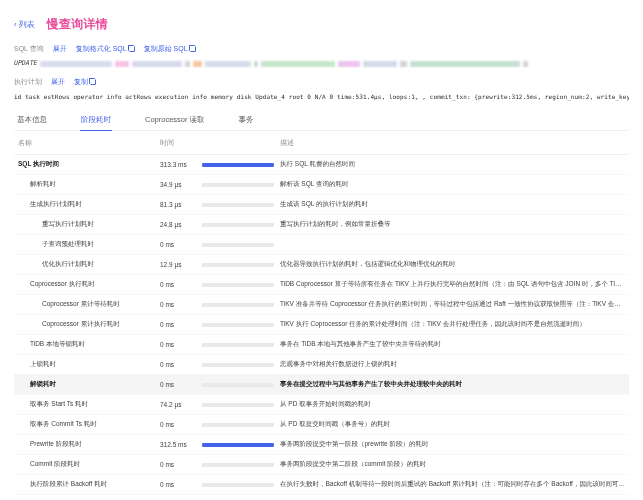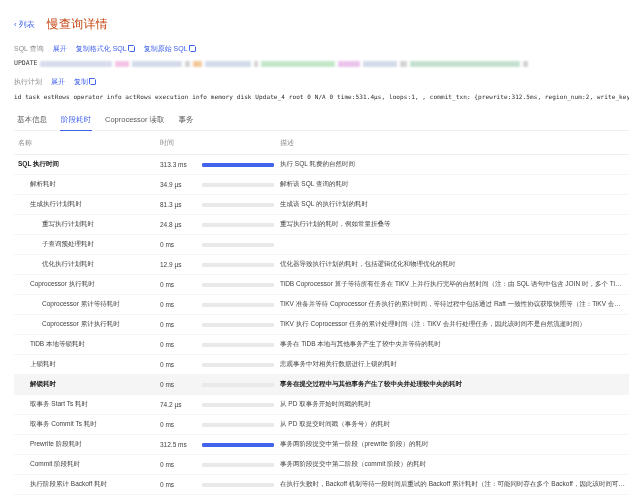--- a/index.html
+++ b/index.html
@@ -17,21 +17,21 @@
   
   .header-row {
     display: flex; align-items: center; gap: 12px;
     padding-top: 16px; padding-bottom: 2px;
   }
   .back-link {
     display: inline-flex; align-items: center; gap: 2px;
     color: #4263eb; font-size: 8px; cursor: pointer; white-space: nowrap;
   }
   .back-arrow { font-size: 8px; line-height: 1; }
-  .page-title { font-size: 12px; font-weight: normal; color: #c2410c; letter-spacing: .3px; }
+  .page-title { font-size: 12px; font-weight: bold; color: #ec4899; letter-spacing: .3px; }
 
   
   .meta-block { margin-top: 9px; }
   .meta-line {
     display: flex; align-items: center; gap: 9px;
     font-size: 7px; line-height: 10px; white-space: nowrap;
   }
   .meta-label { color: #8c8c8c; }
   .meta-action { color: #4263eb; cursor: pointer; display: inline-flex; align-items: center; gap: 2px; }
   .copy-icon {
@@ -41,37 +41,37 @@
   .copy-icon::after {
     content: ""; position: absolute; left: -2px; top: -2px;
     width: 5px; height: 5px; border: 1px solid #4263eb; border-right: none; border-bottom: none;
     border-radius: 1px; background: #fff;
   }
 
   .sql-line {
     margin-top: 5px; font-size: 6.5px; line-height: 9px;
     font-family: "DejaVu Sans Mono", "Liberation Mono", monospace;
     white-space: nowrap; overflow: hidden; color: #3a3a3a;
-    display: flex; align-items: center; gap: 3px;
+    display: flex; align-items: center; gap: 3px; font-style: italic;
   }
   .kw { color: #3a3a3a; }
   .blur {
     display: inline-block; height: 6px; border-radius: 1px;
     filter: blur(1.1px); opacity: .85; vertical-align: middle;
   }
 
   .plan-line {
     margin-top: 5px; font-size: 6px; line-height: 9px;
     font-family: "DejaVu Sans Mono", "Liberation Mono", monospace;
     color: #2b2b2b; white-space: nowrap; overflow: hidden; letter-spacing: .1px;
   }
 
   
   .tabs {
-    display: flex; align-items: center; gap: 12px;
+    display: flex; align-items: center; gap: 32px;
     margin-top: 11px; border-bottom: 1px solid #f0f0f0; padding-left: 2px;
   }
   .tab {
     font-size: 7.5px; color: #595959; padding: 3px 1px 5px 1px;
     cursor: pointer; position: relative; white-space: nowrap;
   }
   .tab.active { color: #4263eb; }
   .tab.active::after {
     content: ""; position: absolute; left: 0; right: 0; bottom: -1px;
     height: 1.5px; background: #4263eb;

